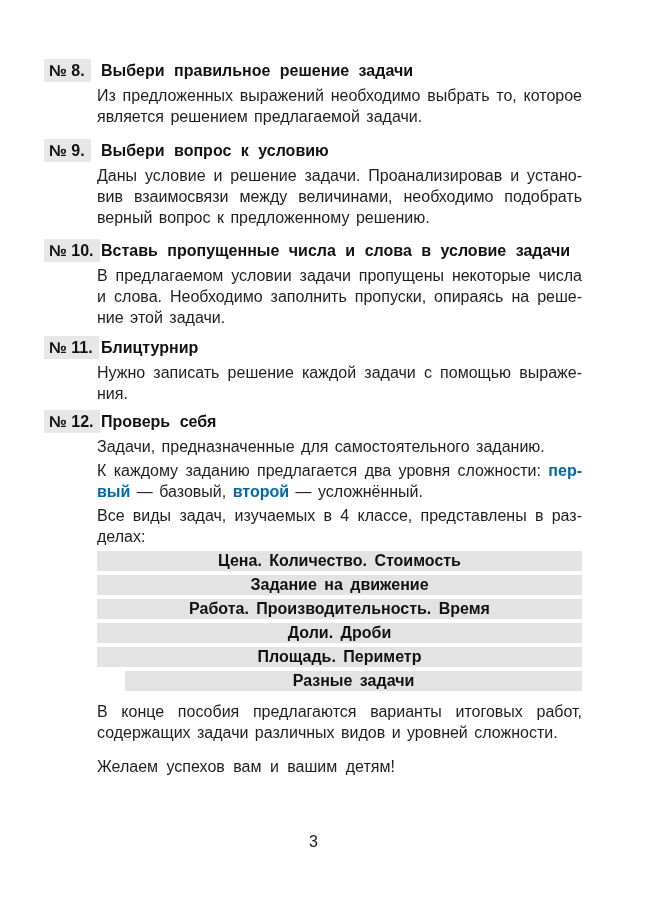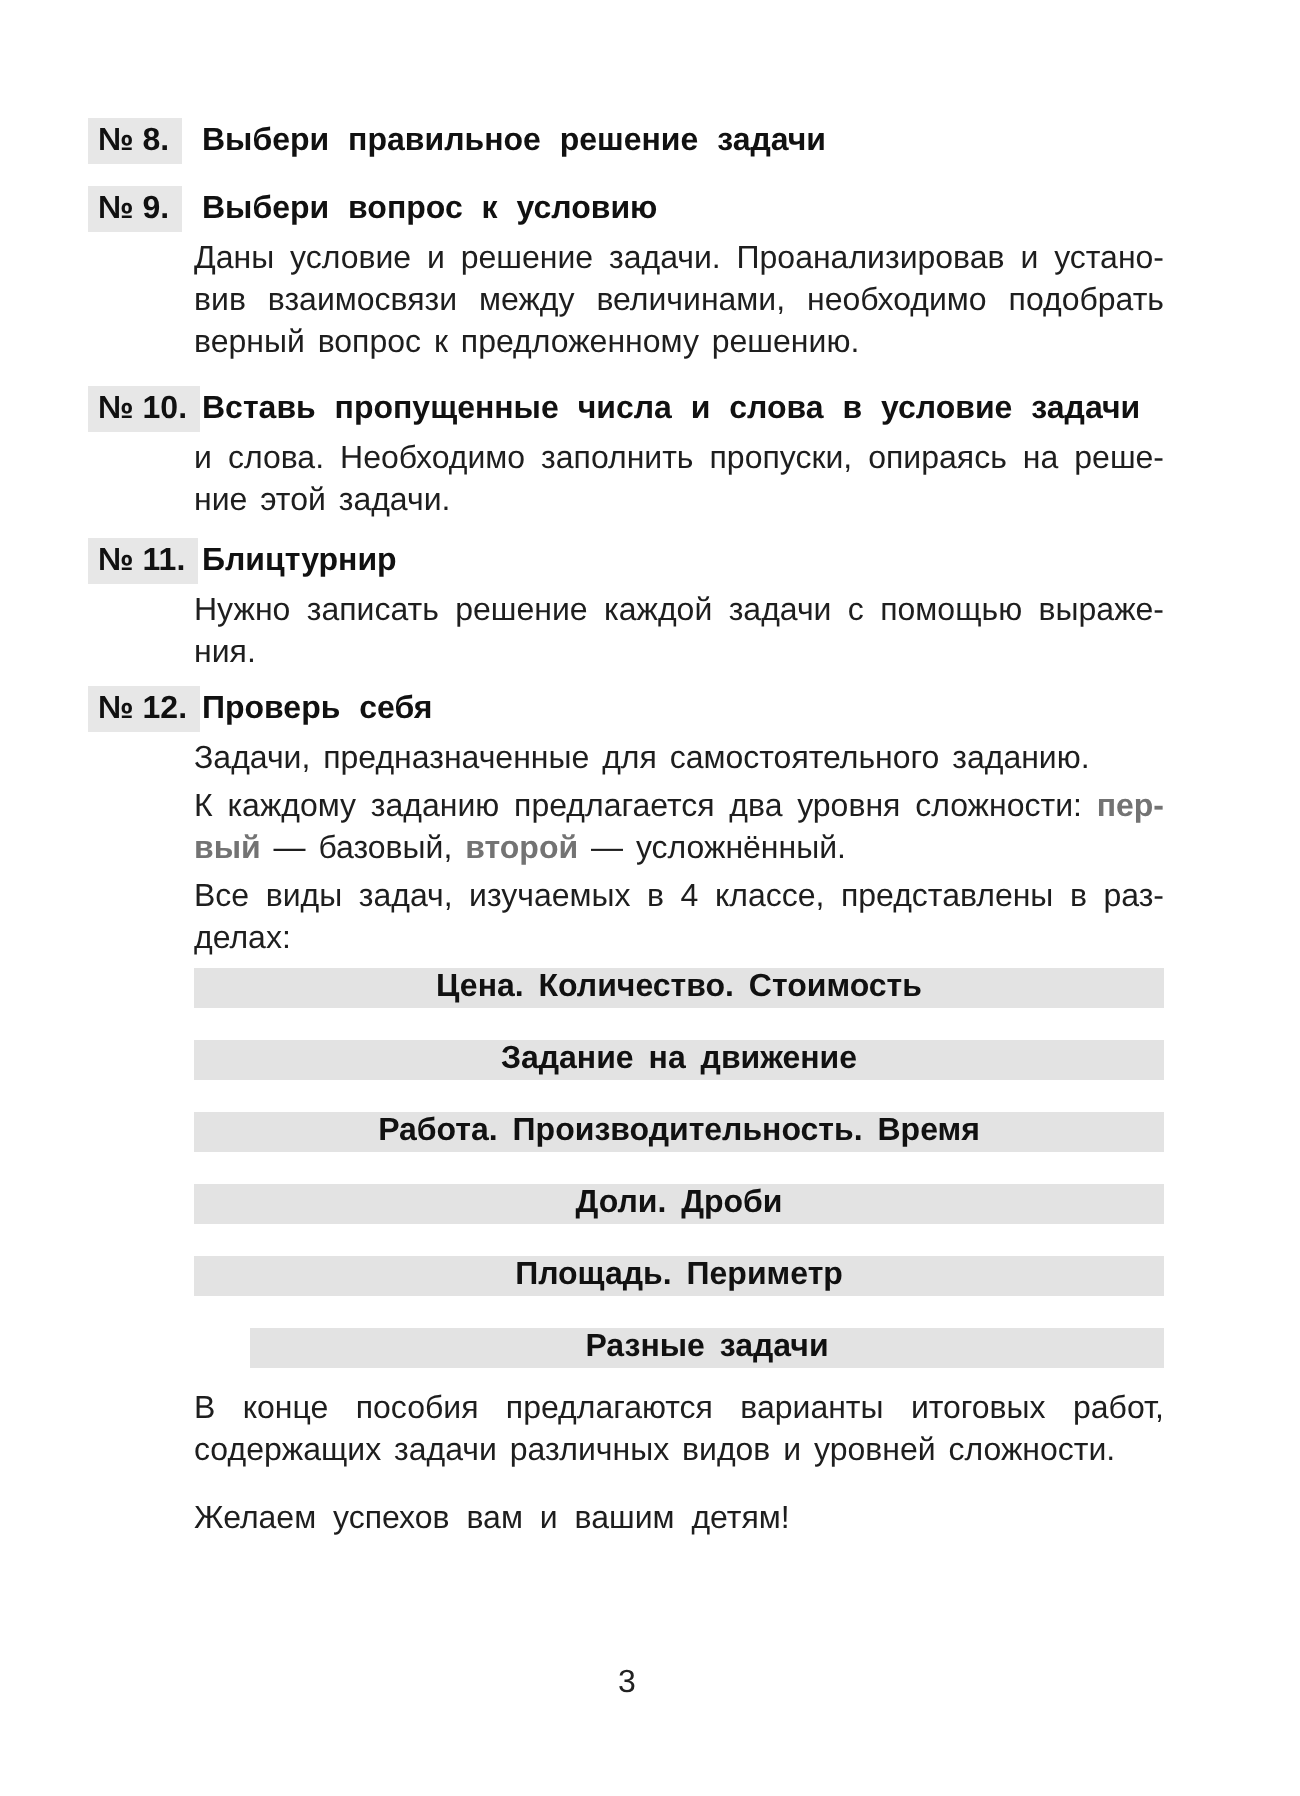--- a/index.html
+++ b/index.html
@@ -17,59 +17,64 @@
   .item{position:relative;}
   .badge{
     position:absolute;left:-53px;top:-1px;
     background:#e7e7e7;color:#111111;
     font-weight:700;padding:1px 6px 1px 5px;
     white-space:nowrap;
   }
   .title{margin:4px;font-size:16px;line-height:21px;font-weight:700;color:#111111;word-spacing:5px;}
   .tline{min-height:21px;word-spacing:2px;}
   .tline.fill{text-align:justify;text-align-last:justify;}
-  .b{font-weight:700;color:#737373;}
+  .b{font-weight:700;color:#0369a1;}
   .mb13{margin-bottom:13px;} .mb12{margin-bottom:12px;}
   .mb9{margin-bottom:9px;}  .mb7{margin-bottom:7px;}
   .mb3{margin-bottom:3px;}
   .bars{margin-top:4px;margin-bottom:10px;}
   .bar{
-    height:20px;line-height:20px;margin-bottom:16px;
+    height:20px;line-height:20px;margin-bottom:4px;
     background:#e3e3e3;color:#111111;
     text-align:center;font-weight:700;word-spacing:3px;
   }
   .bar:last-child{margin-bottom:0;margin-left:28px;}
   .wish{text-align:left;margin-top:13px;word-spacing:4px;}
   .pagenum{position:absolute;top:831px;left:45px;width:537px;text-align:center;color:#222222;}
 </style>
 </head>
 <body>
 
 <div class="page">
   <div class="col">
 
     <section class="item mb13">
       <span class="badge">№ 8.</span>
       <h3 class="title">Выбери правильное решение задачи</h3>
+      <div>
+          <div class="tline fill">Из предложенных выражений необходимо выбрать то, которое</div>
+          <div class="tline">является решением предлагаемой задачи.</div>
+        </div>
     </section>
 
     <section class="item mb12">
       <span class="badge">№ 9.</span>
       <h3 class="title">Выбери вопрос к условию</h3>
       <div>
           <div class="tline fill">Даны условие и решение задачи. Проанализировав и устано-</div>
           <div class="tline fill">вив взаимосвязи между величинами, необходимо подобрать</div>
           <div class="tline">верный вопрос к предложенному решению.</div>
         </div>
     </section>
 
     <section class="item mb9">
       <span class="badge">№ 10.</span>
       <h3 class="title">Вставь пропущенные числа и слова в условие задачи</h3>
       <div>
+          <div class="tline fill">В предлагаемом условии задачи пропущены некоторые числа</div>
           <div class="tline fill">и слова. Необходимо заполнить пропуски, опираясь на реше-</div>
           <div class="tline">ние этой задачи.</div>
         </div>
     </section>
 
     <section class="item mb7">
       <span class="badge">№ 11.</span>
       <h3 class="title">Блицтурнир</h3>
       <div>
           <div class="tline fill">Нужно записать решение каждой задачи с помощью выраже-</div>

